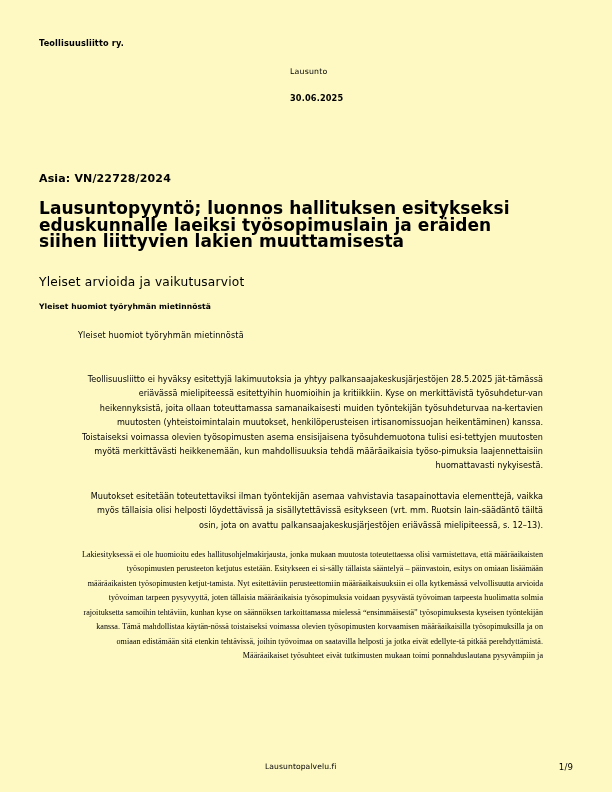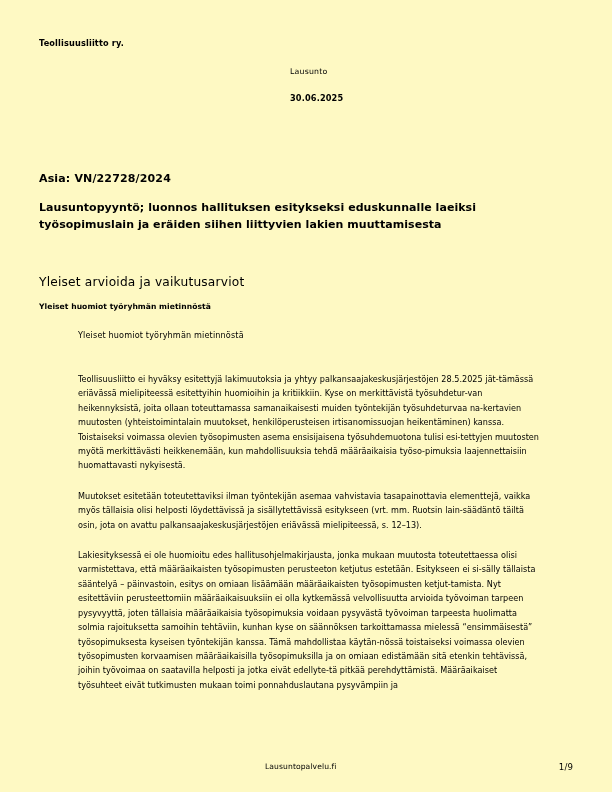--- a/index.html
+++ b/index.html
@@ -60,21 +60,21 @@
     letter-spacing: 0.15px;
     white-space: nowrap;
   }
 
   
   .doc-title {
     position: absolute;
     left: 39px;
     top: 200px;
     width: 480px;
-    font-size: 11px;
+    font-size: 17px;
     font-weight: bold;
     line-height: 16.5px;
     letter-spacing: 0.05px;
   }
 
   
   .heading-1 {
     position: absolute;
     left: 39px;
     top: 275px;
@@ -107,25 +107,26 @@
     position: absolute;
     left: 78px;
     top: 372px;
     width: 465px;
   }
   .answer-body p {
     margin: 0 0 16px 0;
     font-size: 8.1px;
     line-height: 14.4px;
     letter-spacing: 0.02px;
-    text-align: left;
+    text-align: right;
     word-spacing: 0.1px;
   }
   .answer-body p:last-child {
     margin-bottom: 4px;
+    font-family: Liberation Serif, serif;
   }
 
   
   .footer {
     position: absolute;
     left: 0;
     top: 762px;
     width: 612px;
     height: 16px;
   }

